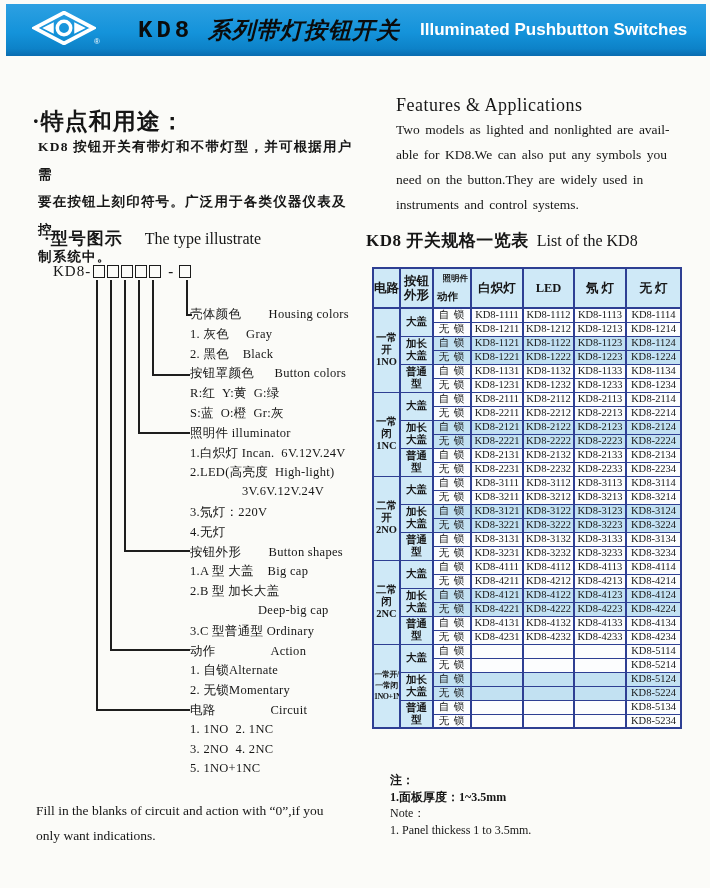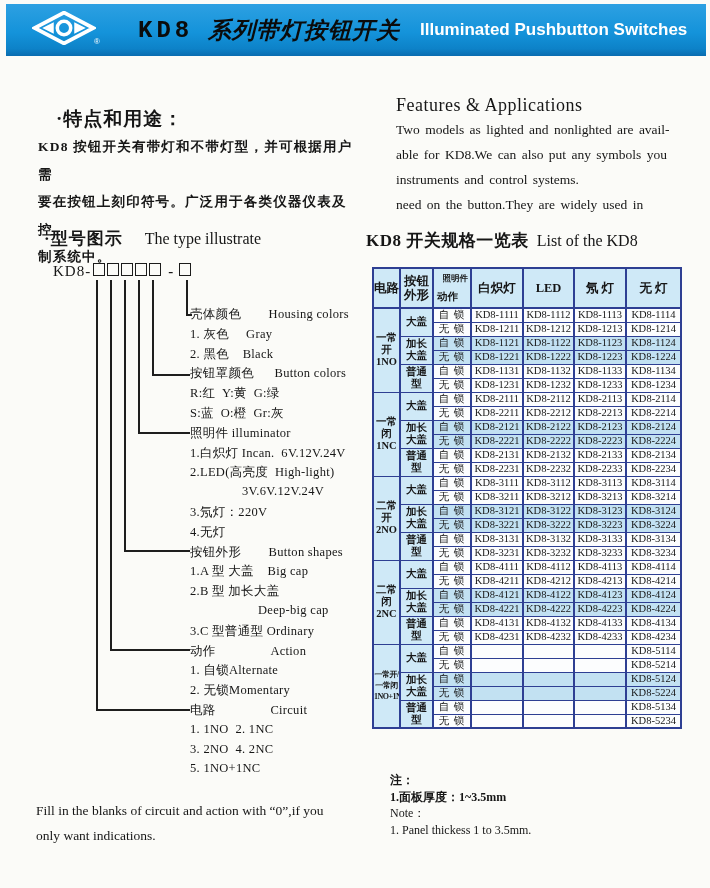--- a/index.html
+++ b/index.html
@@ -28,33 +28,33 @@
     font-family:"Liberation Sans","DejaVu Sans",sans-serif;
   }
   .title-en {
     position:absolute; left:414px; top:16px; color:#ffffff;
     font-family:"Liberation Sans","DejaVu Sans",sans-serif;
     font-size:17px; font-weight:bold; letter-spacing:0px;
   }
 
   
   .feat-heading-zh {
-    position:absolute; left:56px; top:106px;
-    font-size:19px; font-weight:bold; letter-spacing:1px;
+    position:absolute; left:32px; top:106px;
+    font-size:23px; font-weight:bold; letter-spacing:1px;
   }
   .feat-body-zh {
     position:absolute; left:38px; top:133px; width:315px;
     font-size:13.5px; line-height:27.5px; letter-spacing:1.2px; font-weight:600;
   }
   .type-heading { position:absolute; left:44px; top:227px; }
   .type-heading .zh { font-size:17px; font-weight:bold; letter-spacing:1px; }
   .type-heading .en { font-size:16px; margin-left:22px; }
 
   
-  .diag-row { position:absolute; left:53px; top:263px; display:flex; }
+  .diag-row { position:absolute; left:53px; top:263px; display:flex; align-items:center; }
   .diag-prefix { font-size:15px; letter-spacing:1px; }
   .diag-box {
     width:12px; height:13px; border:1.5px solid #1b1b1b; background:transparent;
     margin-left:2px; display:inline-block;
   }
   .diag-dash { font-size:15px; font-weight:bold; margin:0 4px 0 7px; }
   .elbow { position:absolute; border-left:2px solid #1e1e1e; border-bottom:2px solid #1e1e1e; }
   .diagram-labels { position:absolute; left:190px; top:306px; }
   .diag-line { height:19.8px; font-size:12.5px; white-space:pre; letter-spacing:0.3px; }
   .diag-line.ind1 { padding-left:52px; }
@@ -127,22 +127,22 @@
   <div class="feat-body-zh">
     <div>KD8 按钮开关有带灯和不带灯型，并可根据用户需</div>
     <div>要在按钮上刻印符号。广泛用于各类仪器仪表及控</div>
     <div>制系统中。</div>
   </div>
 
   <div class="feat-heading-en">Features &amp; Applications</div>
   <div class="feat-body-en">
     <div>Two models as lighted and nonlighted are avail-</div>
     <div>able for KD8.We can also put any symbols you</div>
+    <div>need on the button.They are widely used in</div>
     <div>instruments and control systems.</div>
-    <div>need on the button.They are widely used in</div>
   </div>
 
   <div class="type-heading">
     <span class="zh">·型号图示</span><span class="en">The type illustrate</span>
   </div>
   <div class="table-heading">
     <span class="zh">KD8 开关规格一览表</span><span class="en">List of the KD8</span>
   </div>
 
   <div class="diag-row">

